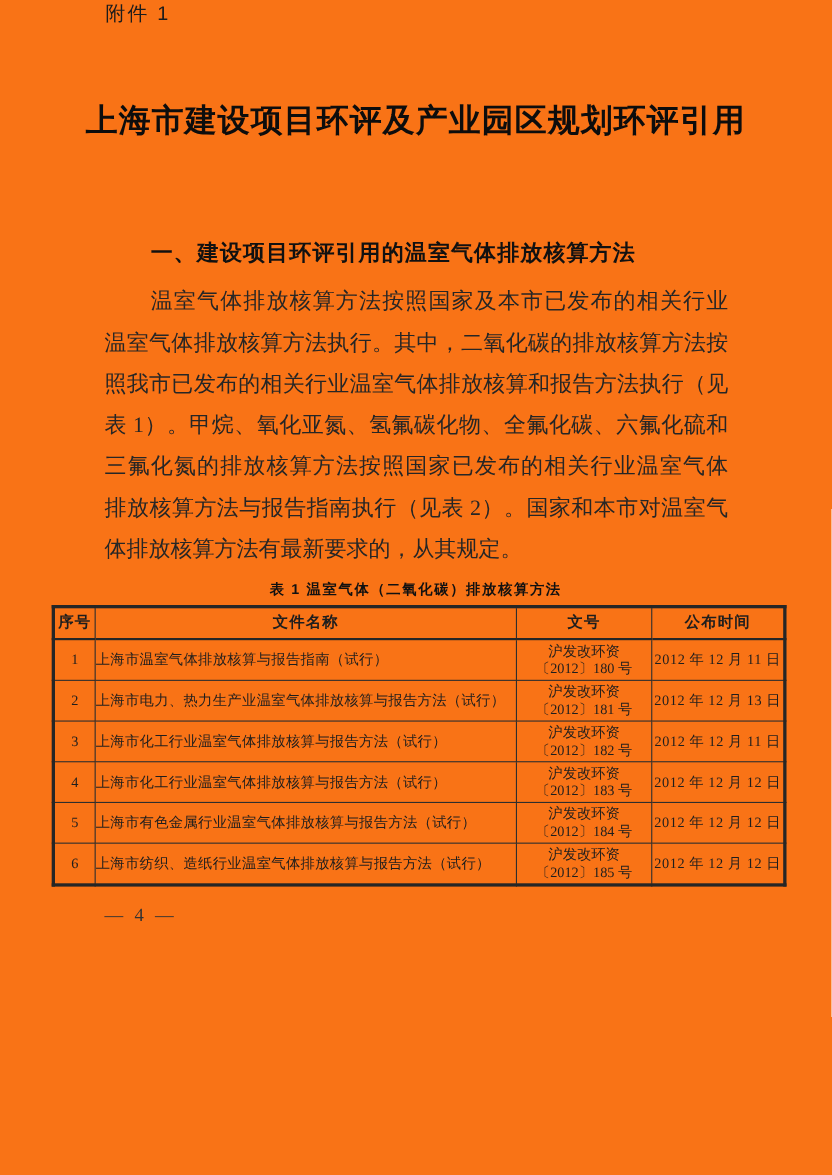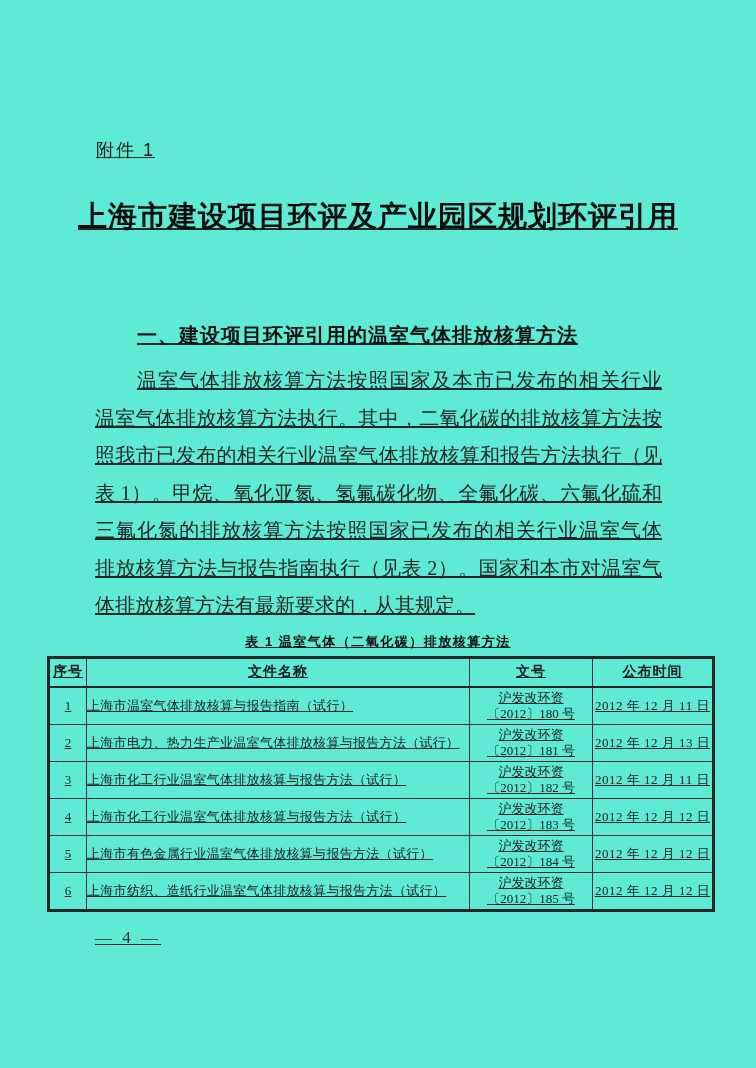--- a/index.html
+++ b/index.html
@@ -1,37 +1,35 @@
 <!DOCTYPE html>
 <html><head>
 <meta charset="utf-8">
 <style>
   html, body { margin: 0; padding: 0; background: #ffffff; }
   .page {
     position: relative;
     width: 756px;
     height: 1068px;
     margin: 0 auto;
-    background: #5eead4;
+    background: #f97316;
     box-sizing: border-box;
-    padding-top: 138px;
     font-family: "Liberation Serif", "DejaVu Serif", serif;
     color: #262626;
     overflow: hidden;
-    text-decoration: underline;
   }
   .attachment {
     margin-left: 96px;
     font-family: "Liberation Sans", "DejaVu Sans", sans-serif;
     font-size: 18px;
     letter-spacing: 2px;
     color: #1c1c1c;
   }
   .doc-title {
-    margin-top: 32px;
+    margin-top: 64px;
     text-align: center;
     font-family: "Liberation Sans", "DejaVu Sans", sans-serif;
     font-weight: 900;
     font-size: 29px;
     line-height: 44px;
     letter-spacing: 1px;
     color: #0d0d0d;
   }
   .section-heading {
     margin-top: 84px;

